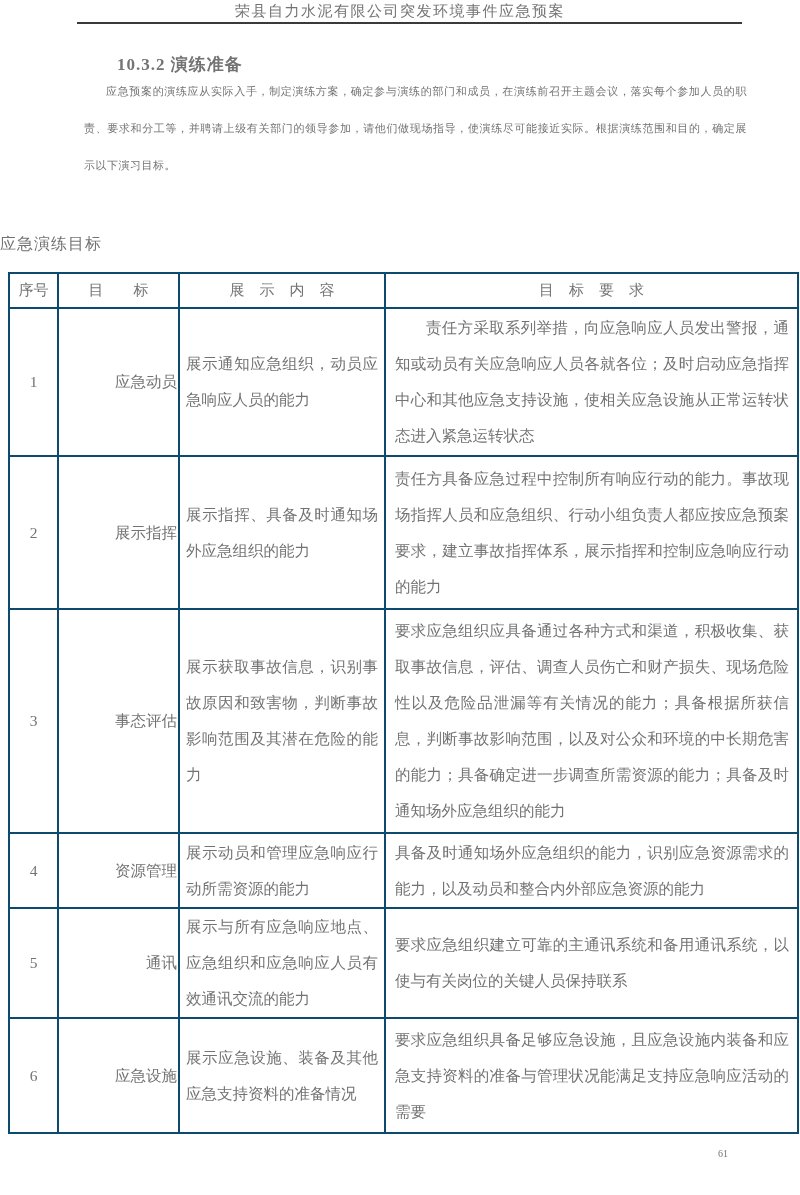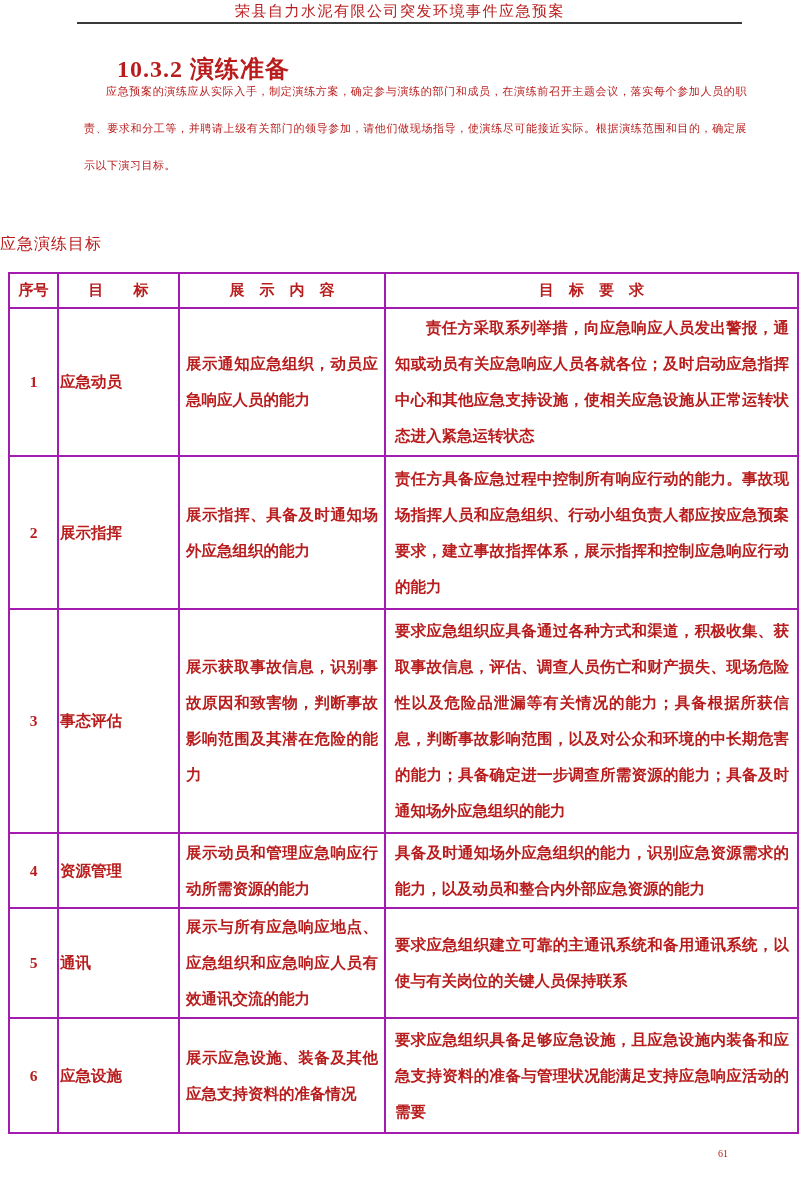--- a/index.html
+++ b/index.html
@@ -6,21 +6,21 @@
   body {
     background: #e8e8e8;
     font-family: "Liberation Serif", "DejaVu Serif", serif;
   }
   .page {
     position: relative;
     width: 800px;
     height: 1195px;
     margin: 0 auto;
     background: #ffffff;
-    color: #b91c1c;
+    color: #737373;
     overflow: hidden;
   }
   .doc-header {
     position: absolute;
     top: 2px; left: 0;
     width: 100%;
     text-align: center;
     font-size: 15px;
     letter-spacing: 1.5px;
     white-space: nowrap;
@@ -28,21 +28,21 @@
   .doc-header-rule {
     position: absolute;
     top: 22px; left: 77px;
     width: 665px;
     border-top: 2px solid #3a3a3a;
     height: 0;
   }
   .section-heading {
     position: absolute;
     top: 53px; left: 117px;
-    font-size: 24px;
+    font-size: 17px;
     font-weight: bold;
     letter-spacing: 1px;
   }
   .section-paragraph {
     position: absolute;
     top: 73px; left: 84px;
     width: 663px;
     font-size: 11px;
     line-height: 37px;
     text-align: justify;
@@ -57,40 +57,40 @@
     letter-spacing: 1px;
   }
   table.goal-table {
     position: absolute;
     top: 272px; left: 8px;
     width: 789px;
     border-collapse: collapse;
     table-layout: fixed;
   }
   .goal-table th, .goal-table td {
-    border: 2px solid #a21caf;
-    font-weight: bold;
+    border: 2px solid #0c4a6e;
+    font-weight: normal;
     vertical-align: middle;
     font-size: 15.5px;
     line-height: 36px;
     overflow: hidden;
   }
   .goal-table thead th {
     height: 31px;
     font-size: 15px;
     line-height: 15px;
     text-align: center;
     white-space: nowrap;
   }
   .col-no       { width: 49px; }
   .col-target   { width: 121px; }
   .col-content  { width: 206px; }
   .col-req      { width: 413px; }
   td.cell-no     { text-align: center; }
-  td.cell-target { text-align: left; }
+  td.cell-target { text-align: right; }
   td.cell-content{ text-align: left; padding: 0 6px; text-align: justify; }
   td.cell-req    { text-align: justify; padding: 0 8px 0 9px; }
   tr.r1 td { height: 144px; margin-top: 29px; }
   tr.r2 td { height: 149px; }
   tr.r3 td { height: 220px; }
   tr.r4 td { height: 71px; }
   tr.r5 td { height: 104px; }
   tr.r6 td { height: 111px; }
   tr.r1 td.cell-req { text-indent: 2em; }
   .page-number {

